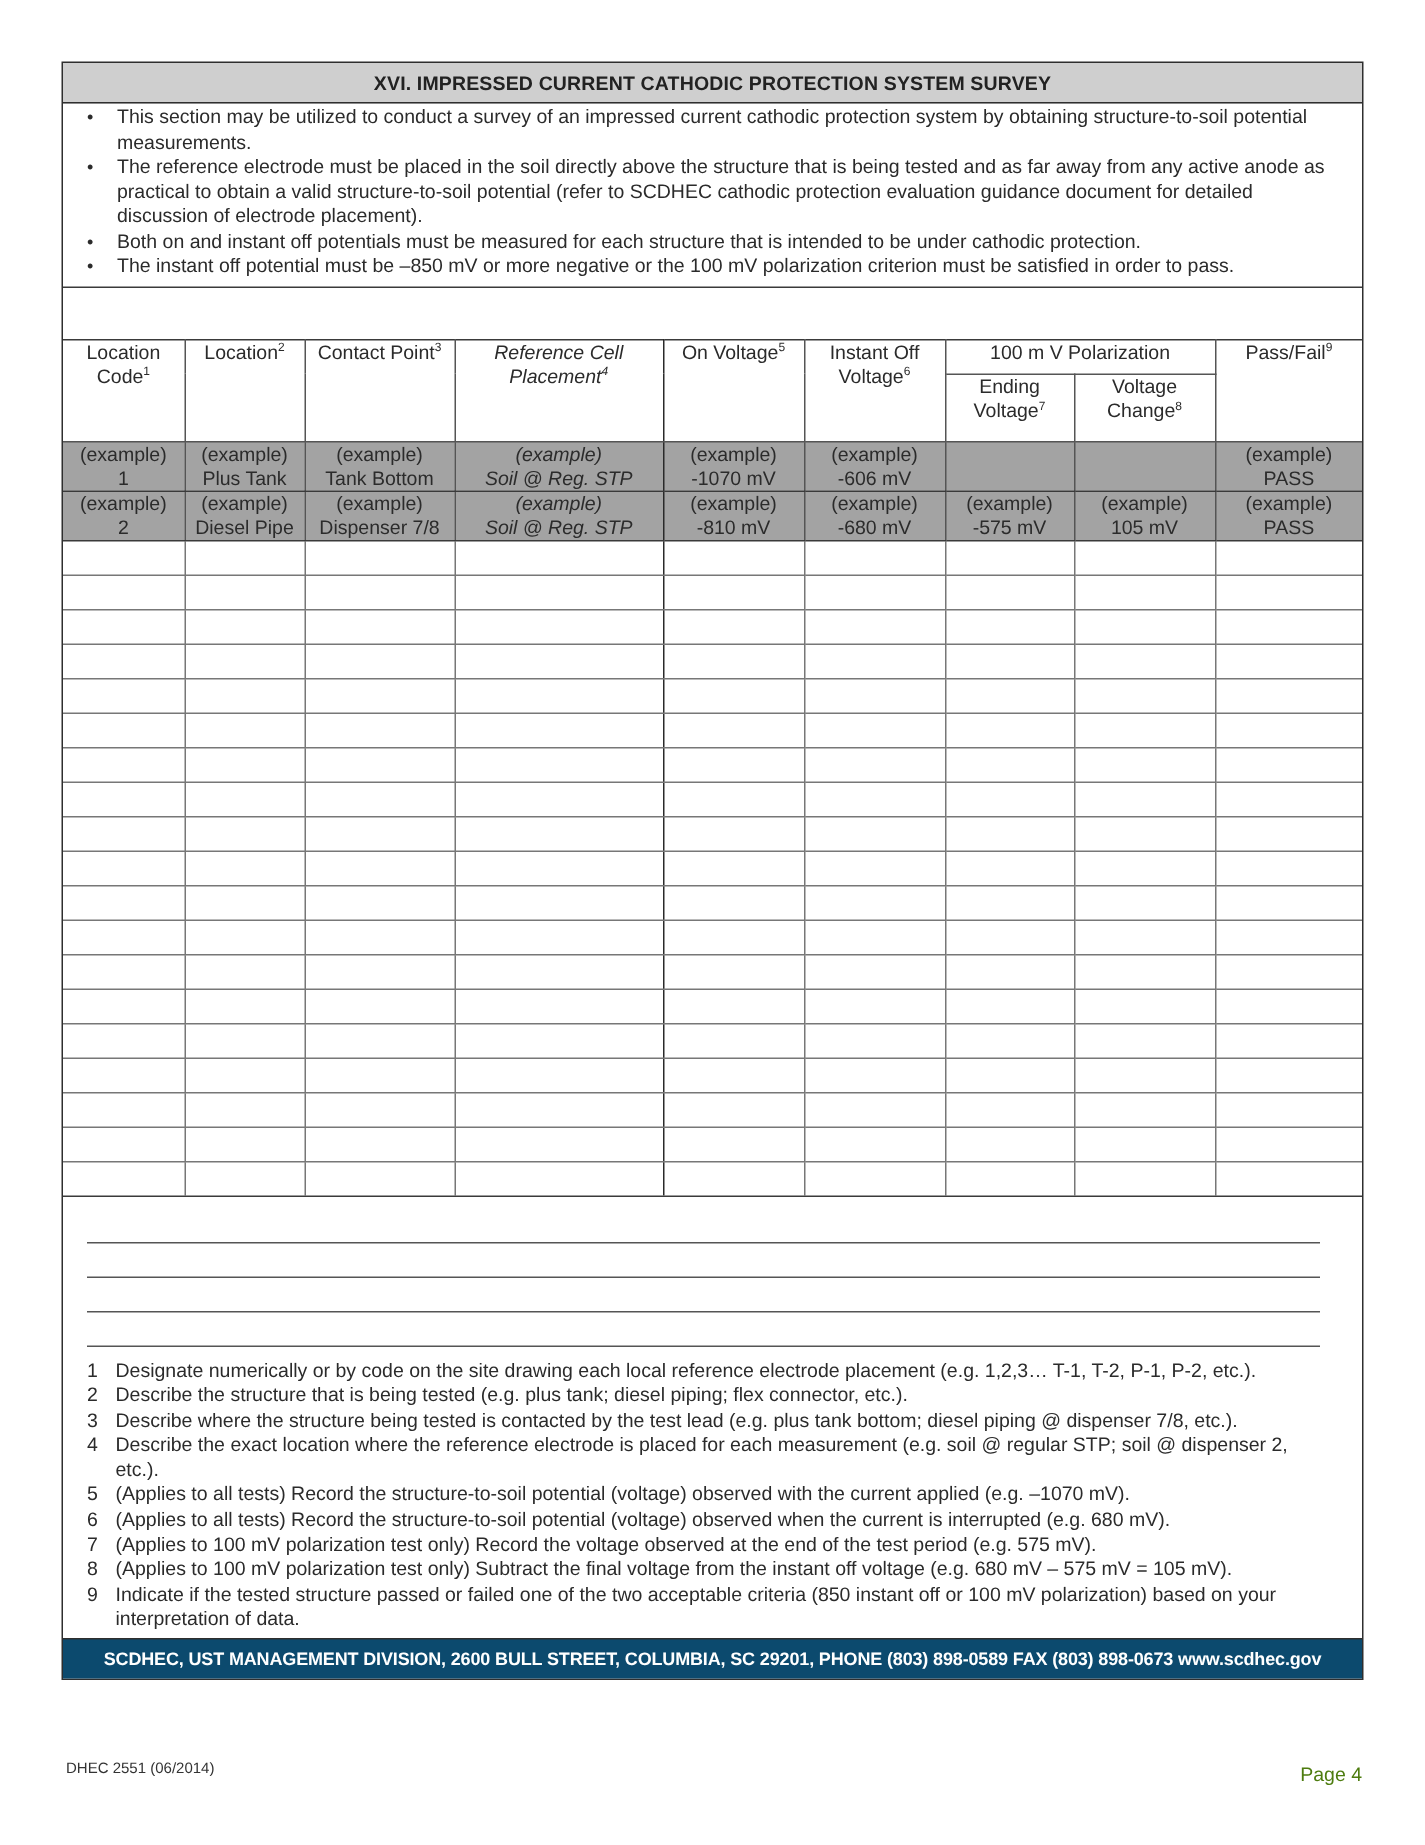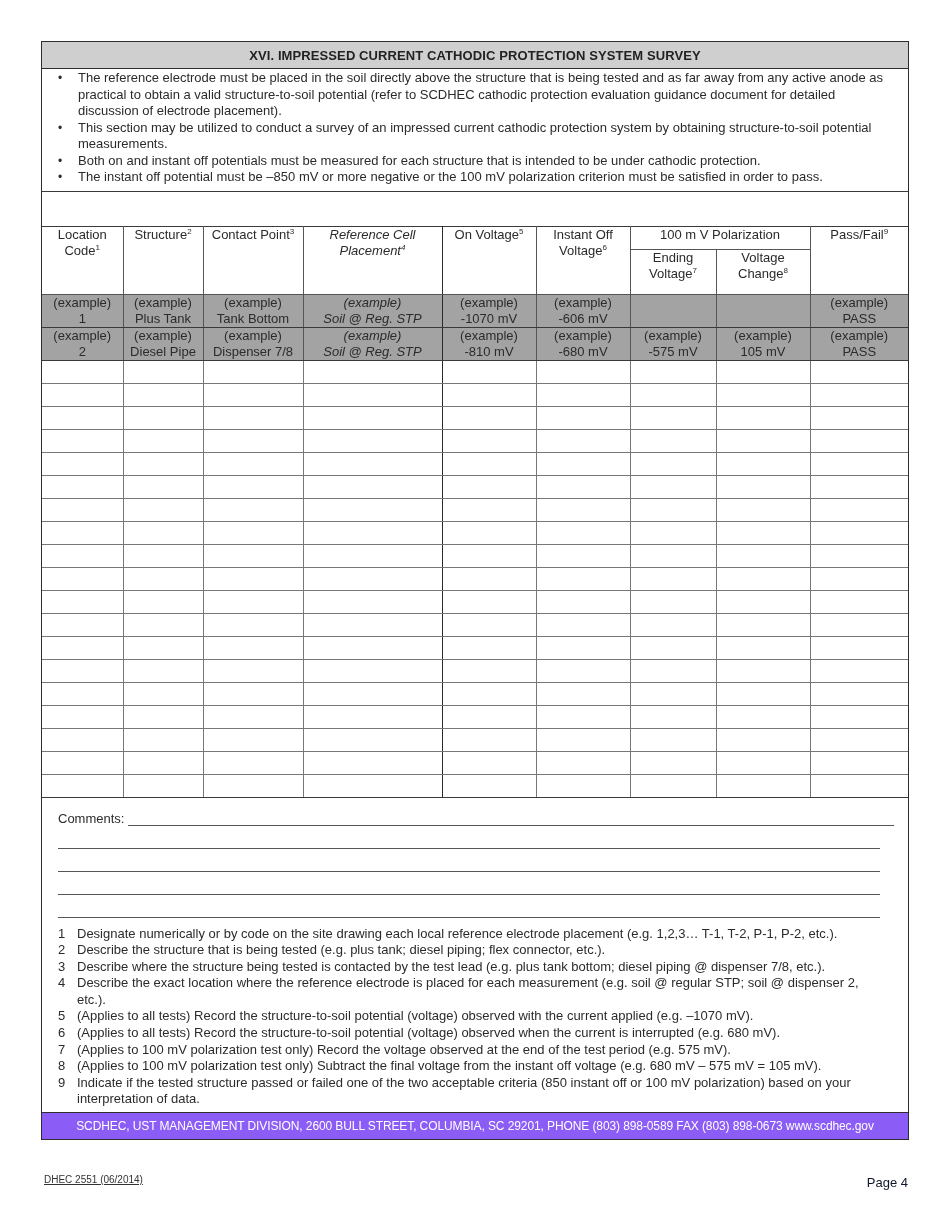--- a/index.html
+++ b/index.html
@@ -29,34 +29,34 @@
     tr.blank:last-child td { border-bottom: none; }
     .comments { border-top: 1px solid #3a3a3a; padding: 8px 20px 0 16px; font-size: 13px; }
     .comment-first { display: flex; align-items: flex-end; height: 20px; }
     .comment-first .label { white-space: nowrap; padding-right: 4px; }
     .comment-first .line { flex: 1; border-bottom: 1px solid #555; height: 14px; margin-right: -6px; }
     .comment-line { border-bottom: 1px solid #555; height: 22px; margin-right: 8px; }
     .notes { padding: 8px 20px 4px 16px; font-size: 13px; line-height: 16.6px; }
     .notes ol { margin: 0; padding: 0; list-style: none; }
     .notes li { position: relative; padding-left: 19px; }
     .notes li .num { position: absolute; left: 0; top: 0; }
-    .footer-bar { height: 26px; background: #8b5cf6; color: #ffffff; font-weight: normal; font-size: 12px; display: flex; align-items: center; justify-content: center; letter-spacing: -0.1px; border-top: 1.5px solid #2e2e2e; }
-    .form-id { position: absolute; left: 44px; top: 1174px; font-size: 10px; color: #333; text-decoration: underline; }
-    .page-num { position: absolute; right: 42px; top: 1175px; font-size: 13px; color: #0f172a; }
+    .footer-bar { height: 26px; background: #0c4a6e; color: #ffffff; font-weight: bold; font-size: 12px; display: flex; align-items: center; justify-content: center; letter-spacing: -0.1px; border-top: 1.5px solid #2e2e2e; }
+    .form-id { position: absolute; left: 44px; top: 1174px; font-size: 10px; color: #333; }
+    .page-num { position: absolute; right: 42px; top: 1175px; font-size: 13px; color: #4d7c0f; }
   </style>
 </head>
 <body>
 
 <div class="page">
   <div class="title-bar">XVI. IMPRESSED CURRENT CATHODIC PROTECTION SYSTEM SURVEY</div>
 
   <div class="intro">
     <ul>
+      <li>This section may be utilized to conduct a survey of an impressed current cathodic protection system by obtaining structure-to-soil potential measurements.</li>
       <li>The reference electrode must be placed in the soil directly above the structure that is being tested and as far away from any active anode as practical to obtain a valid structure-to-soil potential (refer to SCDHEC cathodic protection evaluation guidance document for detailed discussion of electrode placement).</li>
-      <li>This section may be utilized to conduct a survey of an impressed current cathodic protection system by obtaining structure-to-soil potential measurements.</li>
       <li>Both on and instant off potentials must be measured for each structure that is intended to be under cathodic protection.</li>
       <li>The instant off potential must be –850 mV or more negative or the 100 mV polarization criterion must be satisfied in order to pass.</li>
     </ul>
   </div>
 
   <div class="facility-row">
   </div>
 
   <table class="survey">
     <colgroup>
@@ -66,21 +66,21 @@
         <col style="width:139px">
       <col style="width:94px">
         <col style="width:94px">
         <col style="width:86px">
         <col style="width:94px">
         <col style="width:98px">
     </colgroup>
     <thead>
       <tr class="head1">
         <th rowspan="2"><span>Location Code</span><sup>1</sup></th>
-        <th rowspan="2"><span>Structure</span><sup>2</sup></th>
+        <th rowspan="2"><span>Location</span><sup>2</sup></th>
         <th rowspan="2"><span>Contact Point</span><sup>3</sup></th>
         <th rowspan="2" class="ref"><span>Reference Cell Placement</span><sup>4</sup></th>
         <th rowspan="2"><span>On Voltage</span><sup>5</sup></th>
         <th rowspan="2"><span>Instant Off Voltage</span><sup>6</sup></th>
         <th colspan="2" class="poltop">100 m V Polarization</th>
         <th rowspan="2"><span>Pass/Fail</span><sup>9</sup></th>
       </tr>
       <tr class="head2">
         <th><span>Ending Voltage</span><sup>7</sup></th>
         <th><span>Voltage Change</span><sup>8</sup></th>
@@ -369,24 +369,20 @@
           <td></td>
           <td></td>
           <td></td>
           <td></td>
           <td></td>
         </tr>
       </tbody>
   </table>
 
   <div class="comments">
-    <div class="comment-first">
-      <span class="label">Comments:</span>
-      <span class="line"></span>
-    </div>
     <div class="comment-line"></div>
     <div class="comment-line"></div>
     <div class="comment-line"></div>
     <div class="comment-line"></div>
   </div>
 
   <div class="notes">
     <ol>
       <li><span class="num">1</span><span>Designate numerically or by code on the site drawing each local reference electrode placement (e.g. 1,2,3… T-1, T-2, P-1, P-2, etc.).</span></li>
       <li><span class="num">2</span><span>Describe the structure that is being tested (e.g. plus tank; diesel piping; flex connector, etc.).</span></li>

